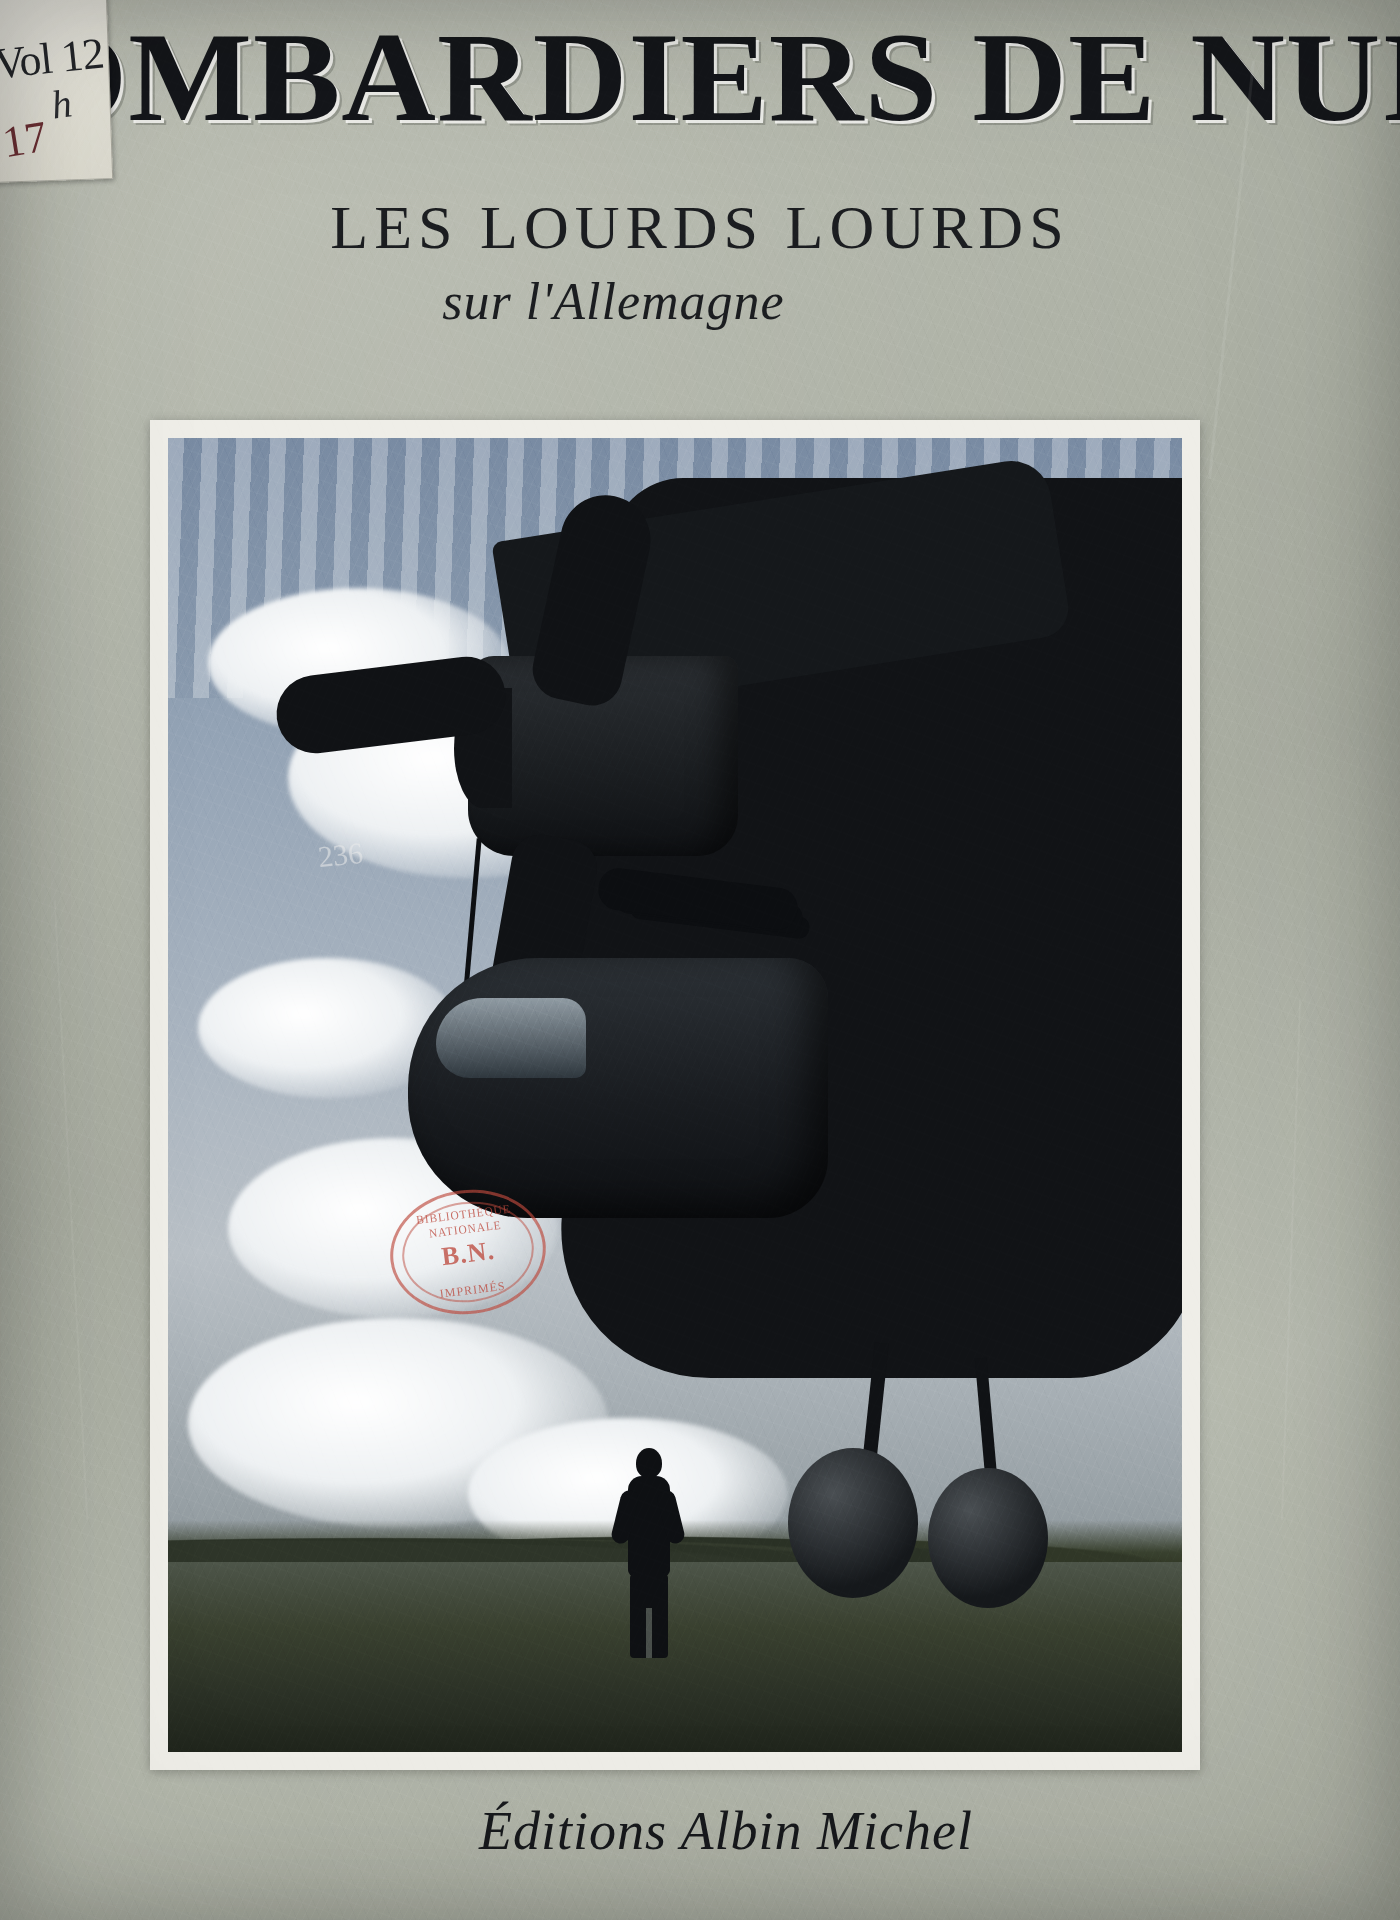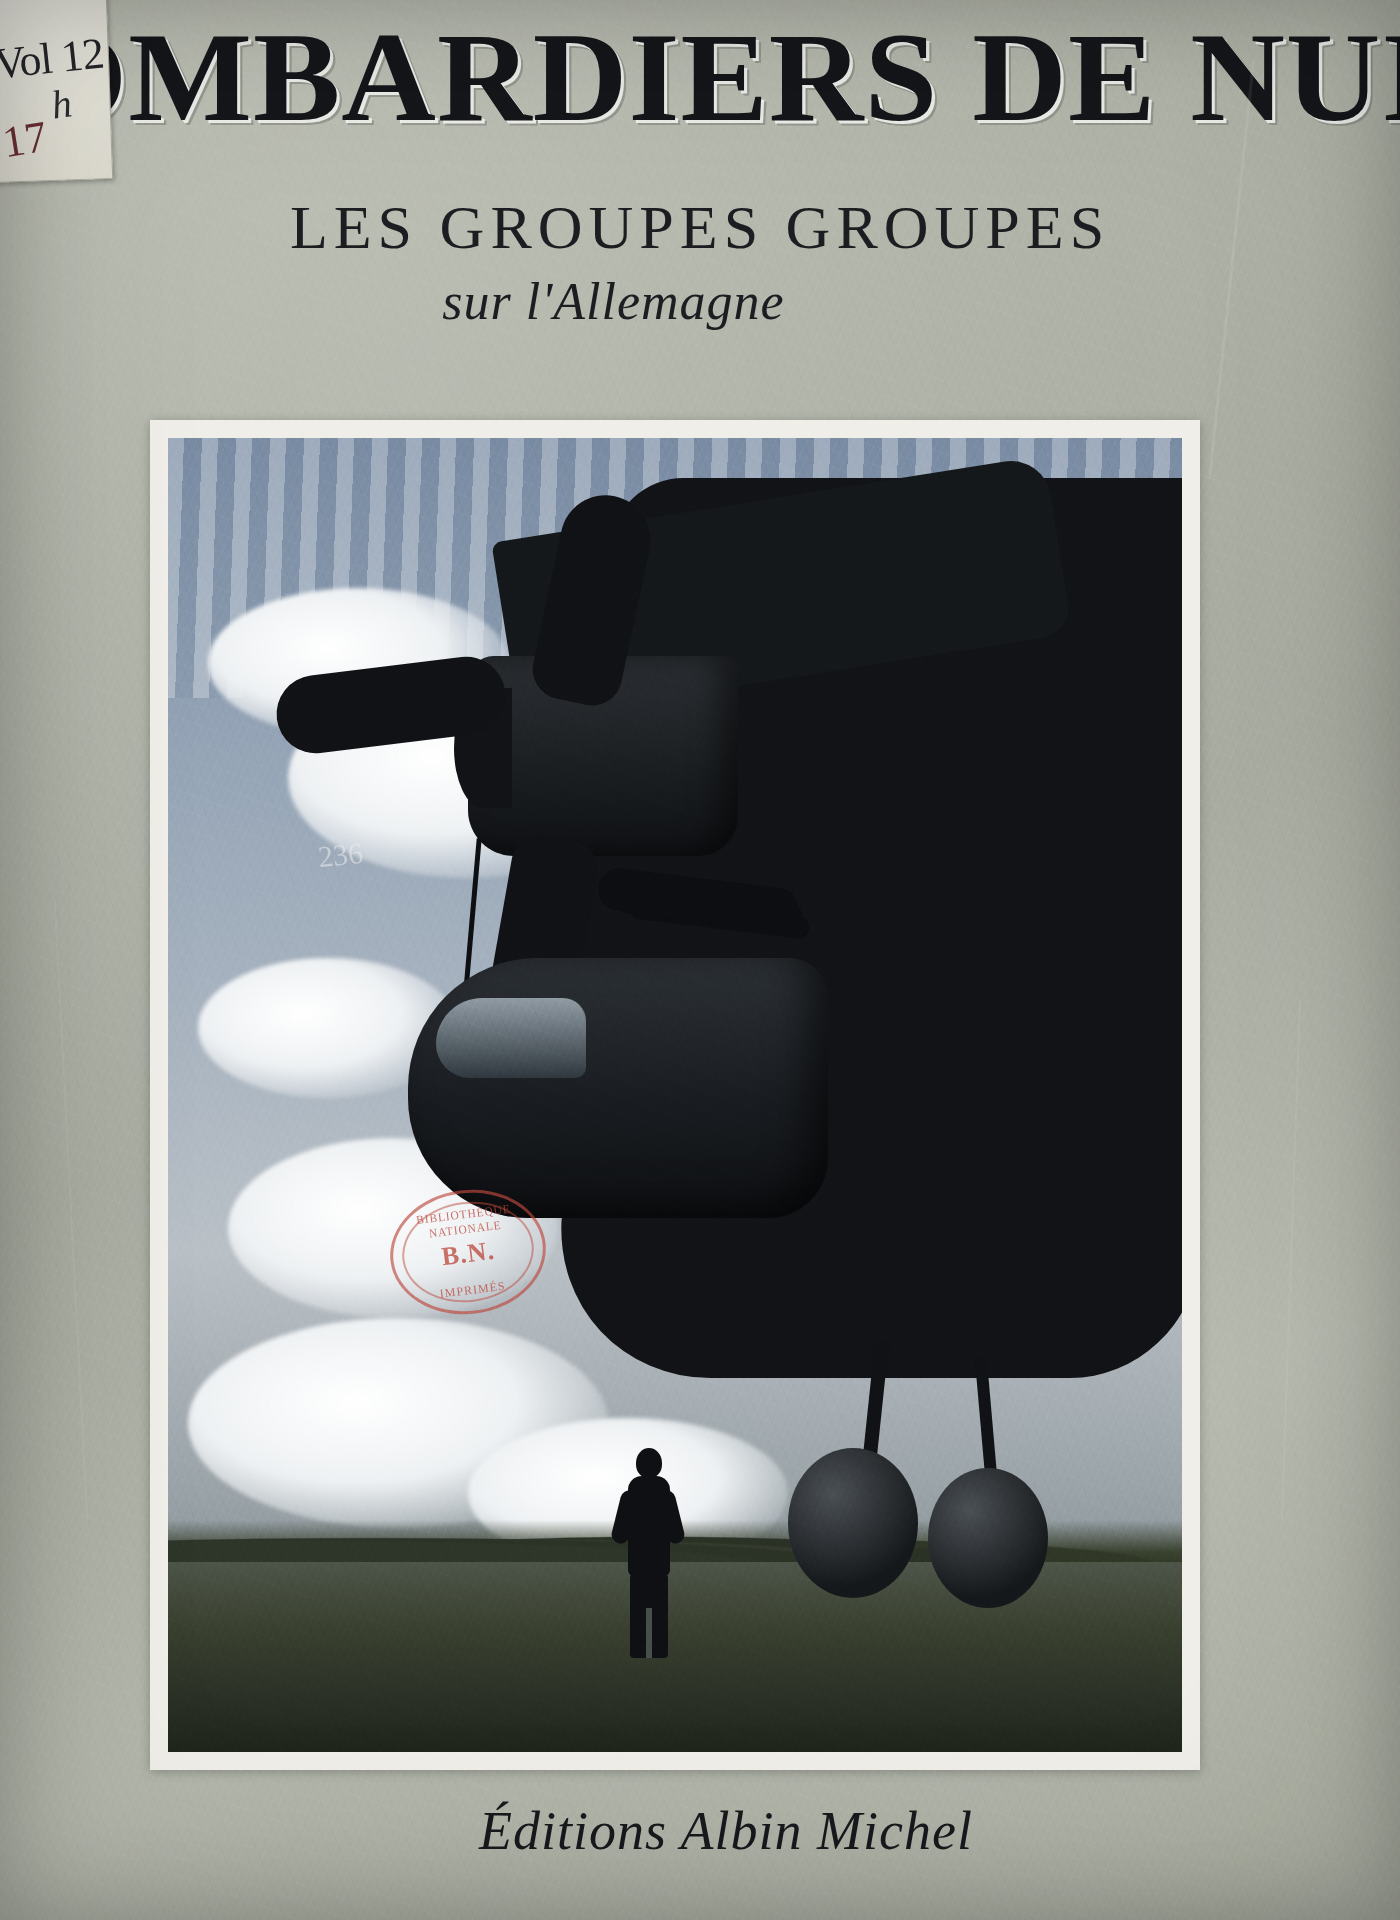--- a/index.html
+++ b/index.html
@@ -405,21 +405,21 @@
     white-space: nowrap;
     padding-left: 26px;
   }
 </style>
 </head>
 <body>
 
 <div class="cover">
 
   <div class="title-main">BOMBARDIERS DE NUIT</div>
-  <div class="title-sub1">LES GROUPES GROUPES</div>
+  <div class="title-sub1">LES LOURDS LOURDS</div>
   <div class="title-sub2">sur l'Allemagne</div>
 
   <div class="lib-label">
     <div class="l1">Vol 12</div>
     <div class="l2">h</div>
     <div class="l3">17</div>
   </div>
 
   <div class="plate">
     <div class="photo">

